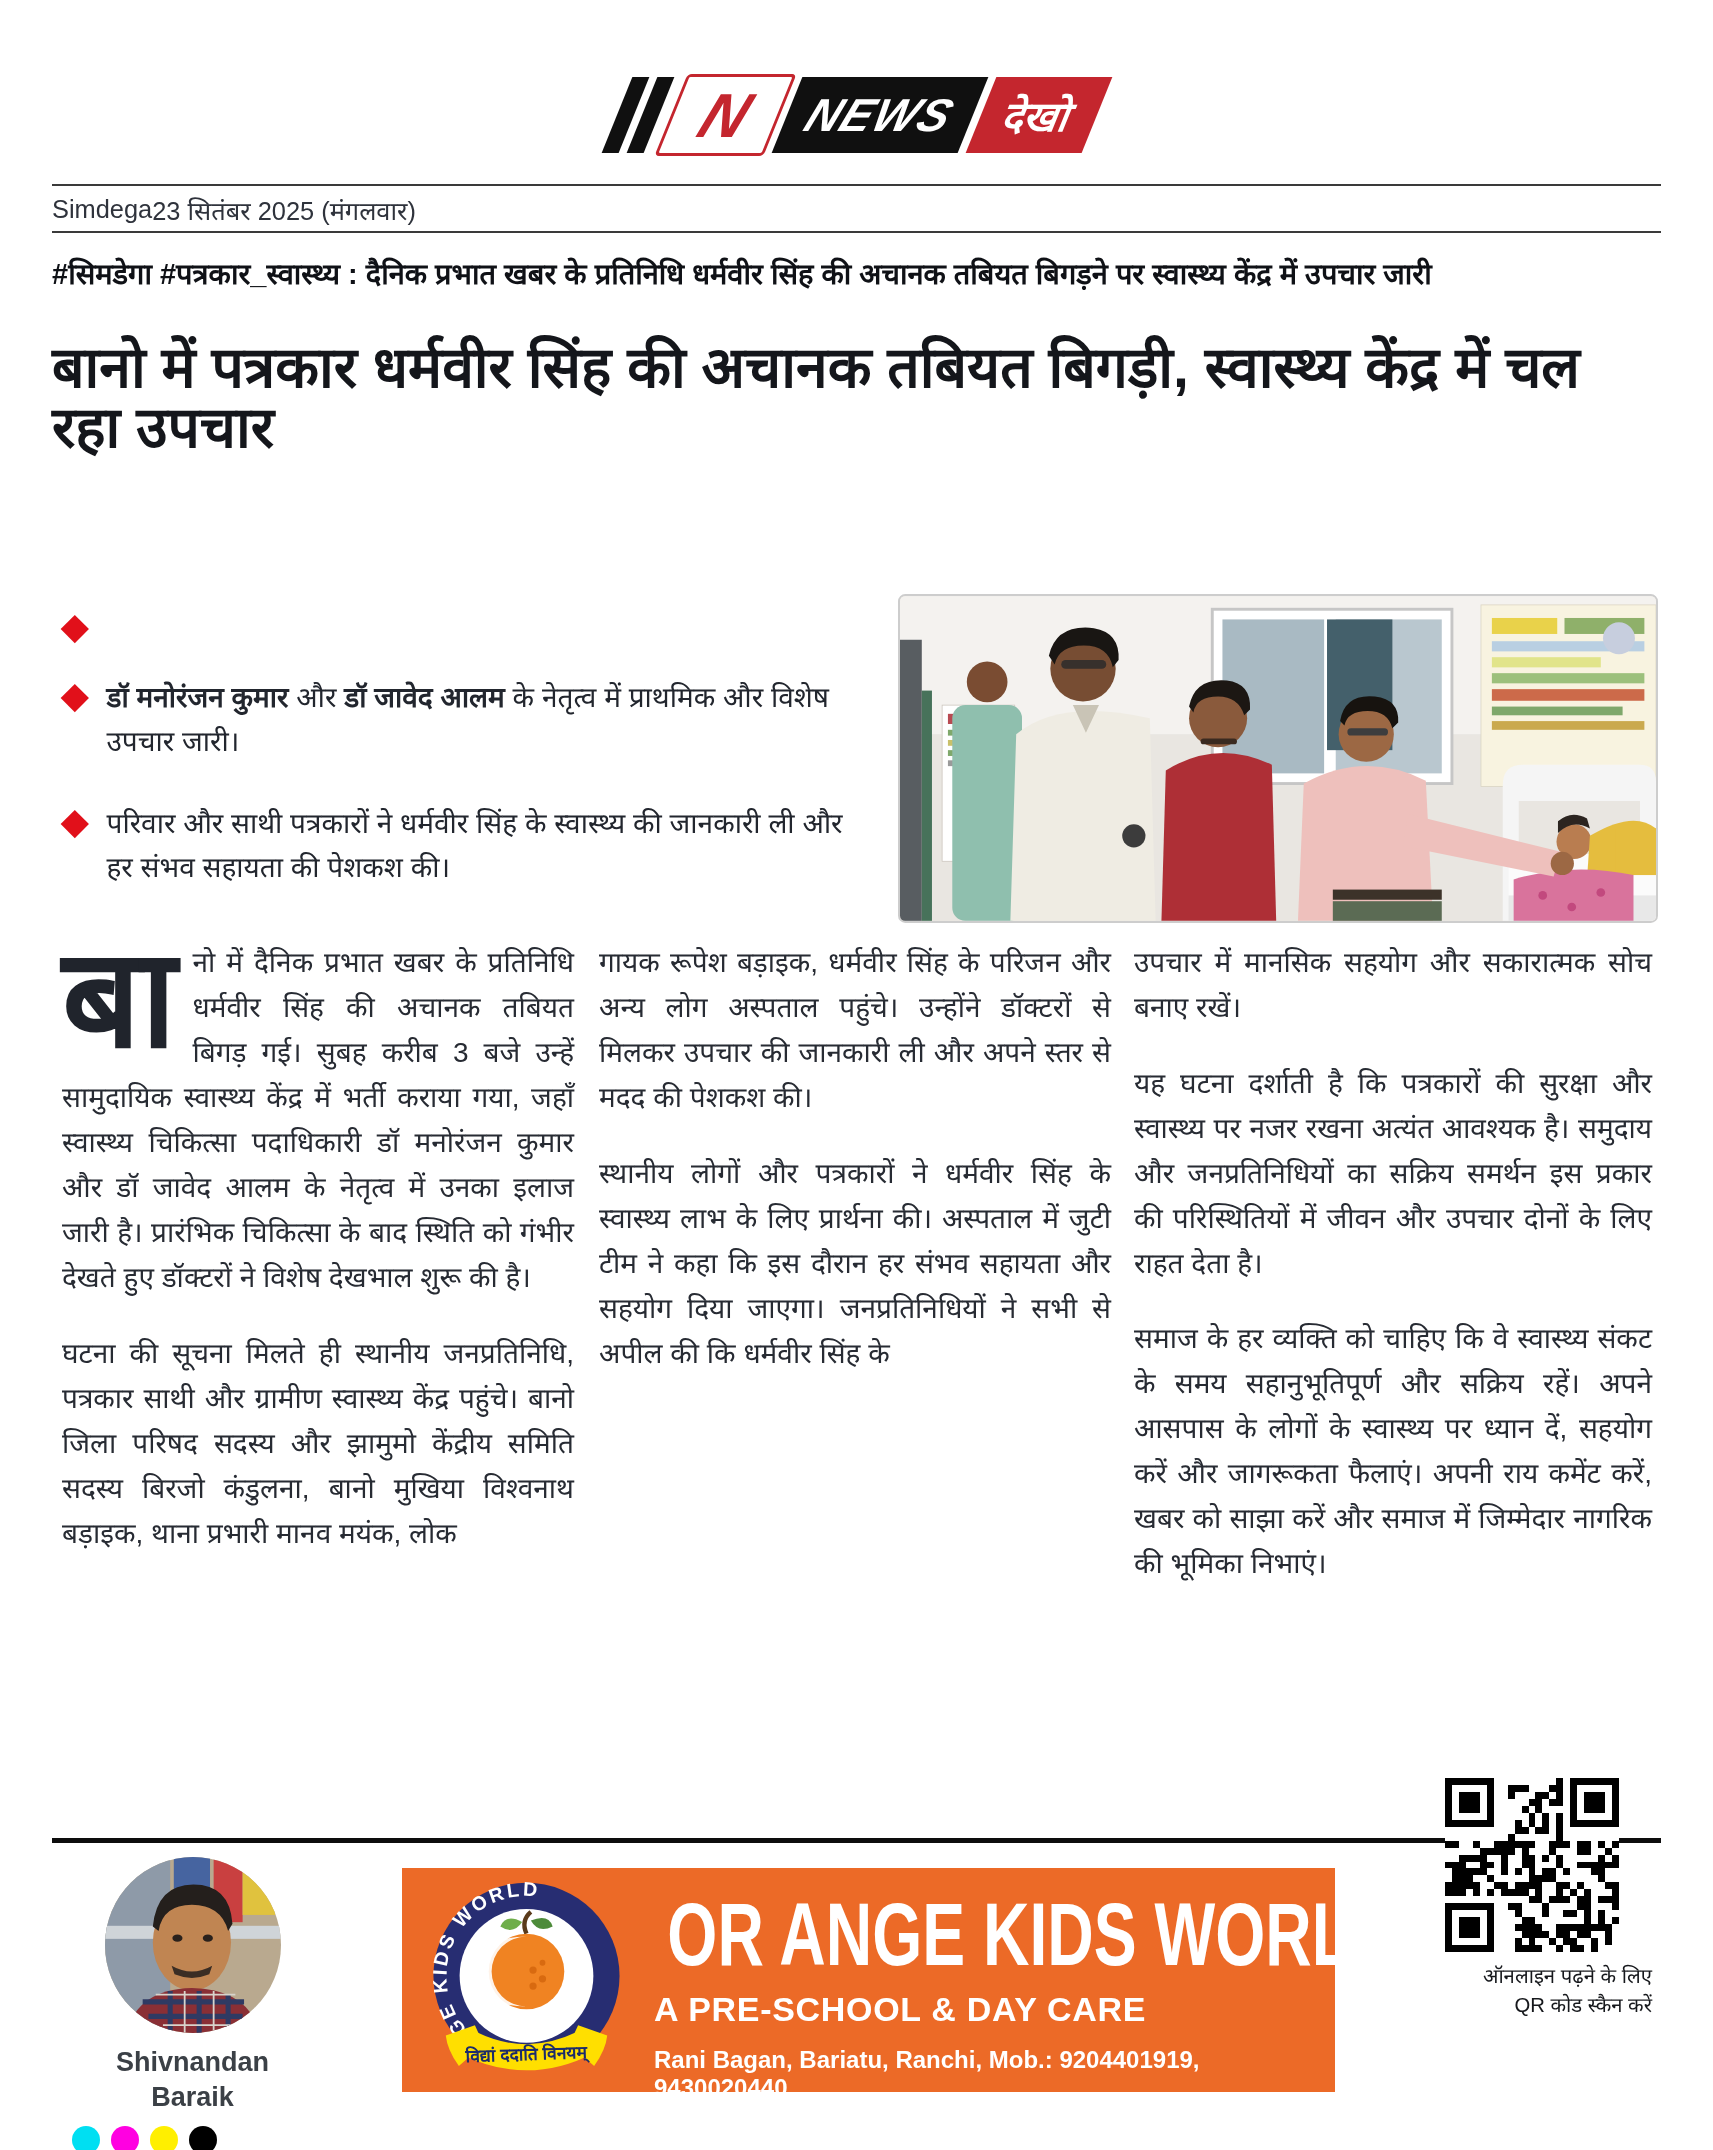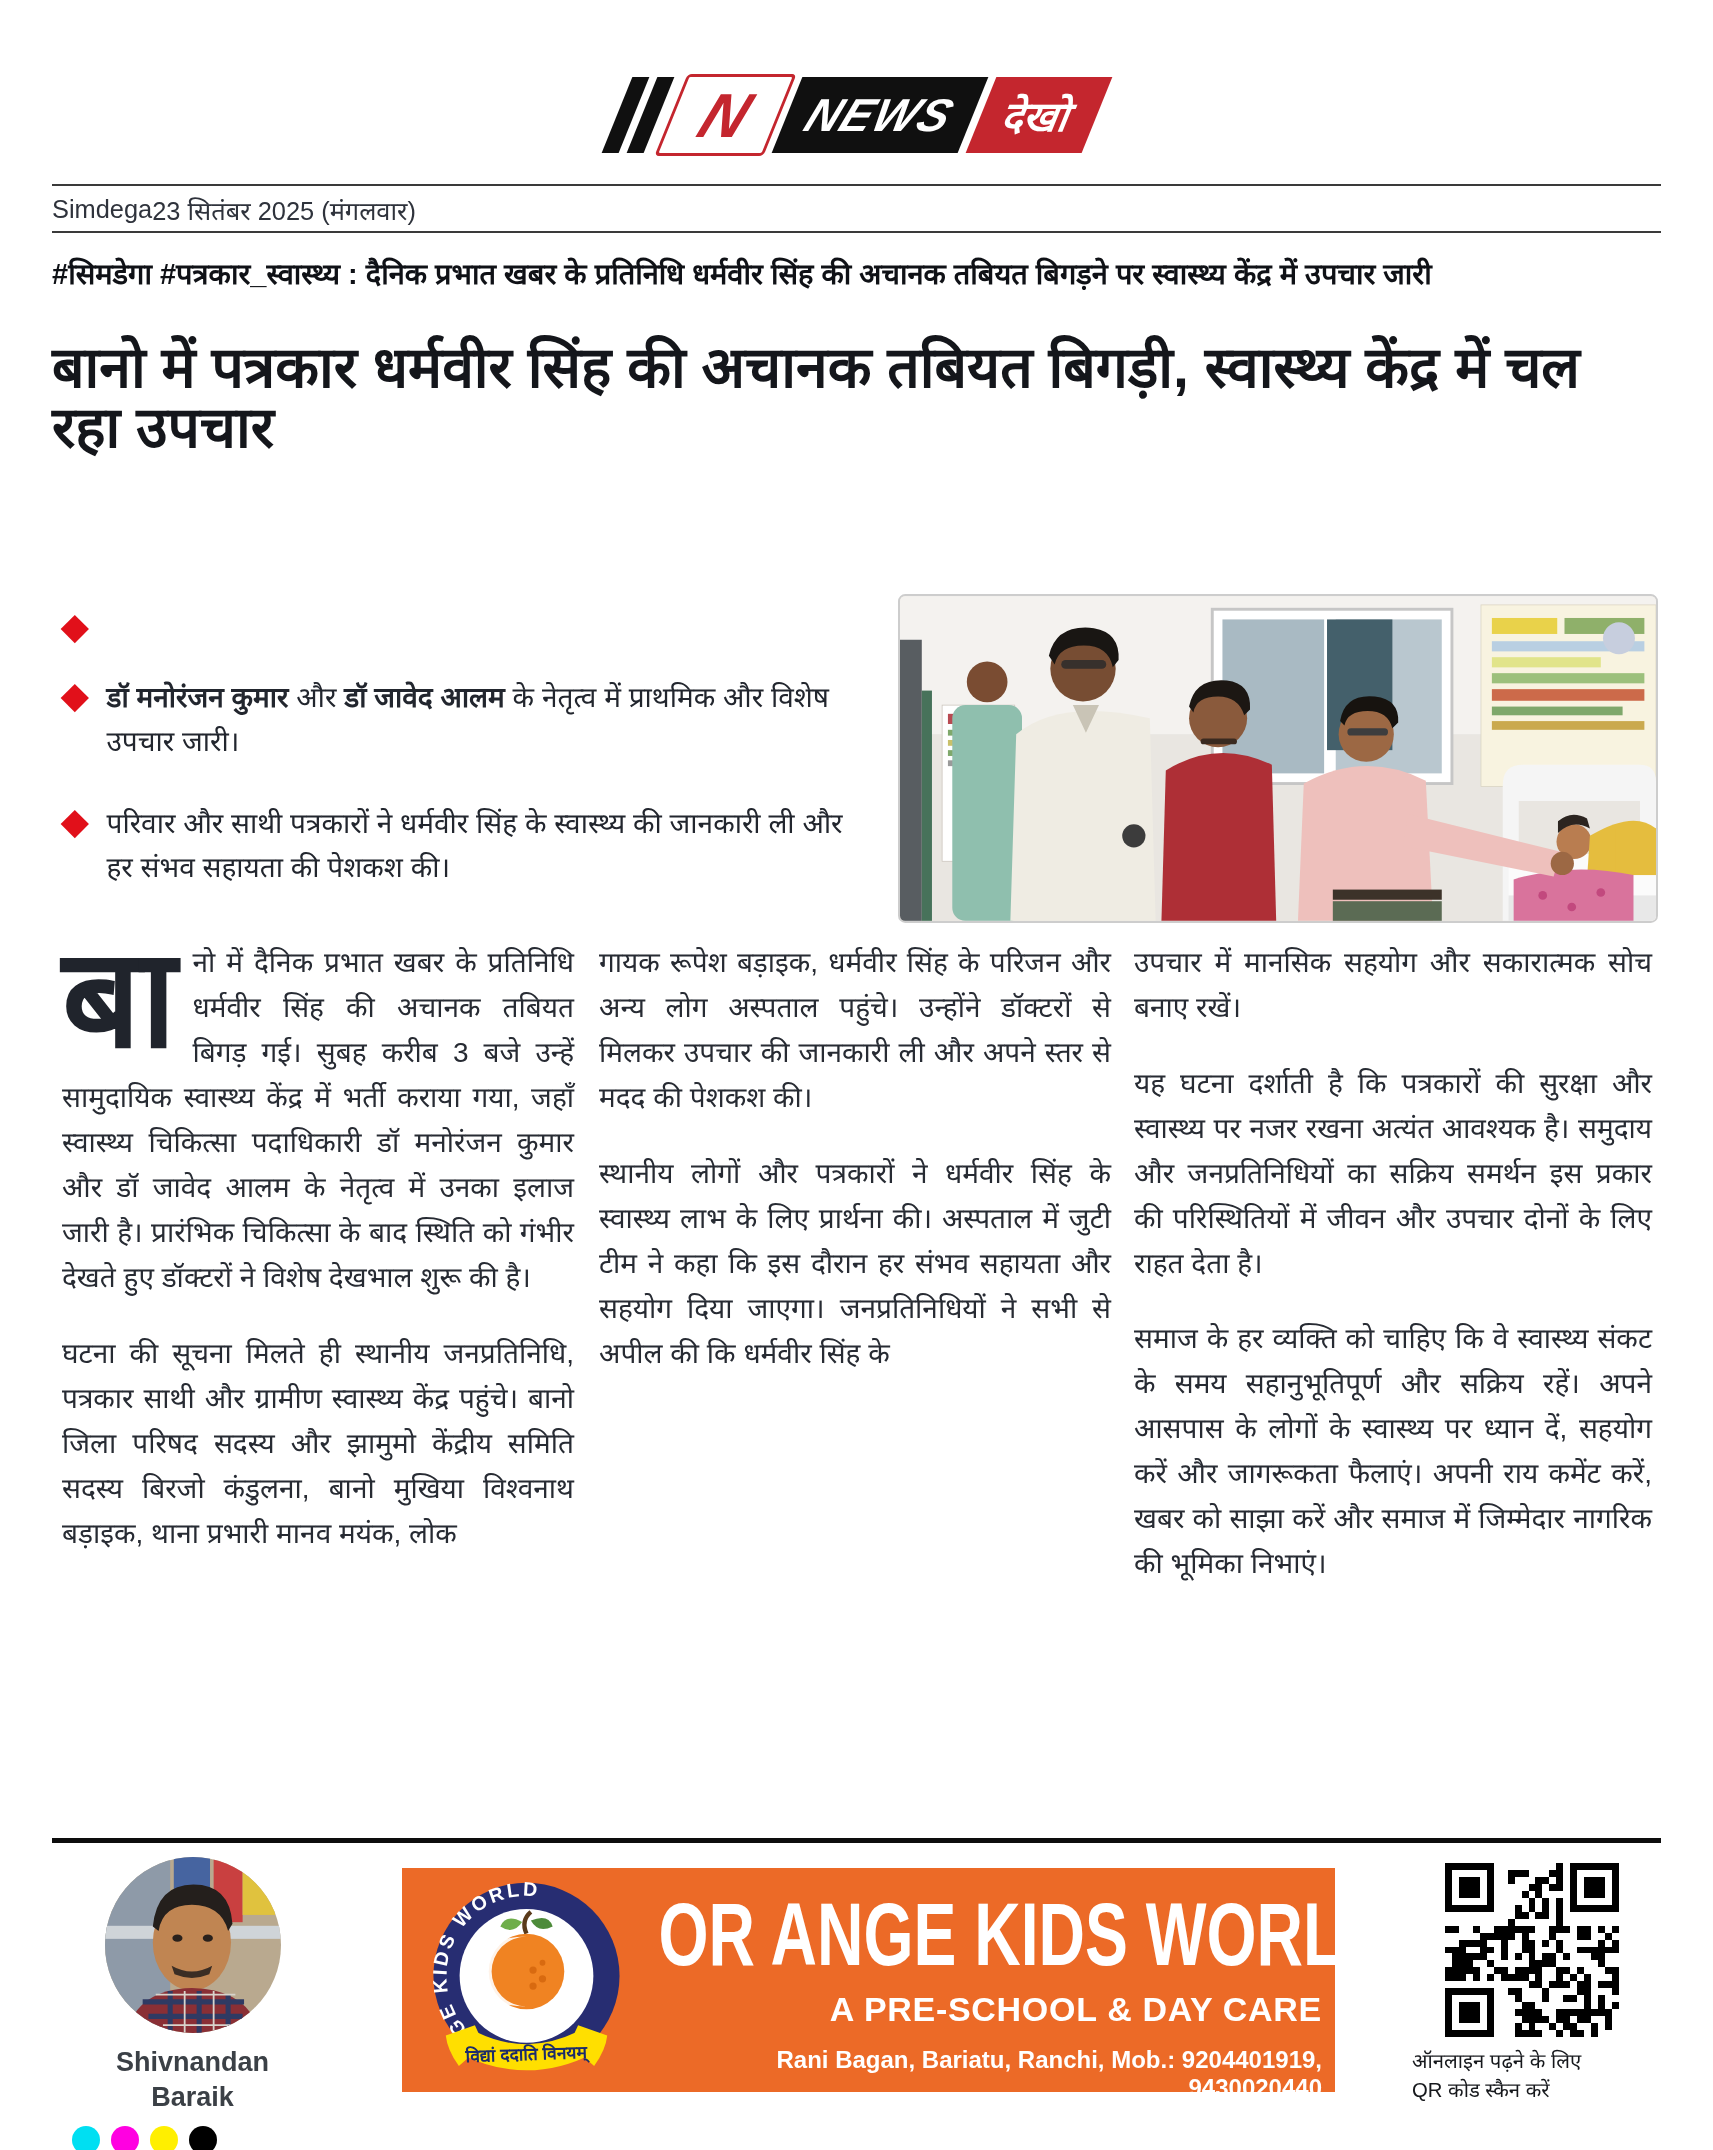--- a/index.html
+++ b/index.html
@@ -61,27 +61,27 @@
 
   
   .author{position:absolute;left:62px;top:1857px;width:261px;text-align:center;}
   .avatar{width:176px;height:176px;border-radius:50%;margin:0 auto;overflow:hidden;}
   .author-name{margin:11.6px auto 0;width:196px;font-size:27px;font-weight:700;color:#3b4046;line-height:1.3;}
   .cmyk{display:flex;gap:11px;margin:11.6px 0 0 10.2px;}
   .cmyk i{width:28px;height:28px;border-radius:50%;display:block;}
 
   .ad{position:absolute;left:402px;top:1868px;width:933px;height:224px;background:var(--ad-orange,#ec6a27);}
   .badge{position:absolute;left:22px;top:9.4px;width:205px;height:205px;}
-  .ad-text{position:absolute;left:243px;right:13px;top:0;height:100%;text-align:right;color:#fff;}
+  .ad-text{position:absolute;left:252px;right:13px;top:0;height:100%;text-align:left;color:#fff;}
   .ad-title{margin-top:22px;font-size:67px;font-weight:800;line-height:67px;white-space:nowrap;
             transform:scale(0.96,1.32);transform-origin:center top;}
   .ad-sub{margin-top:33px;font-size:34px;font-weight:800;letter-spacing:0.7px;}
   .ad-address{margin-top:17.4px;font-size:24px;font-weight:600;}
 
-  .qr-block{position:absolute;left:1412px;top:1863px;width:240px;text-align:left;}
+  .qr-block{position:absolute;left:1412px;top:1778px;width:240px;text-align:right;}
   .qr-svg{width:174px;height:174px;display:block;margin:0 auto;background:#fff;}
   .qr-caption{margin-top:10.2px;font-size:20.3px;color:#16181c;line-height:1.4;}
 </style>
 </head>
 <body>
 
 <div id="page">
 
   <div class="logo-row">
     <div class="slash"></div>

